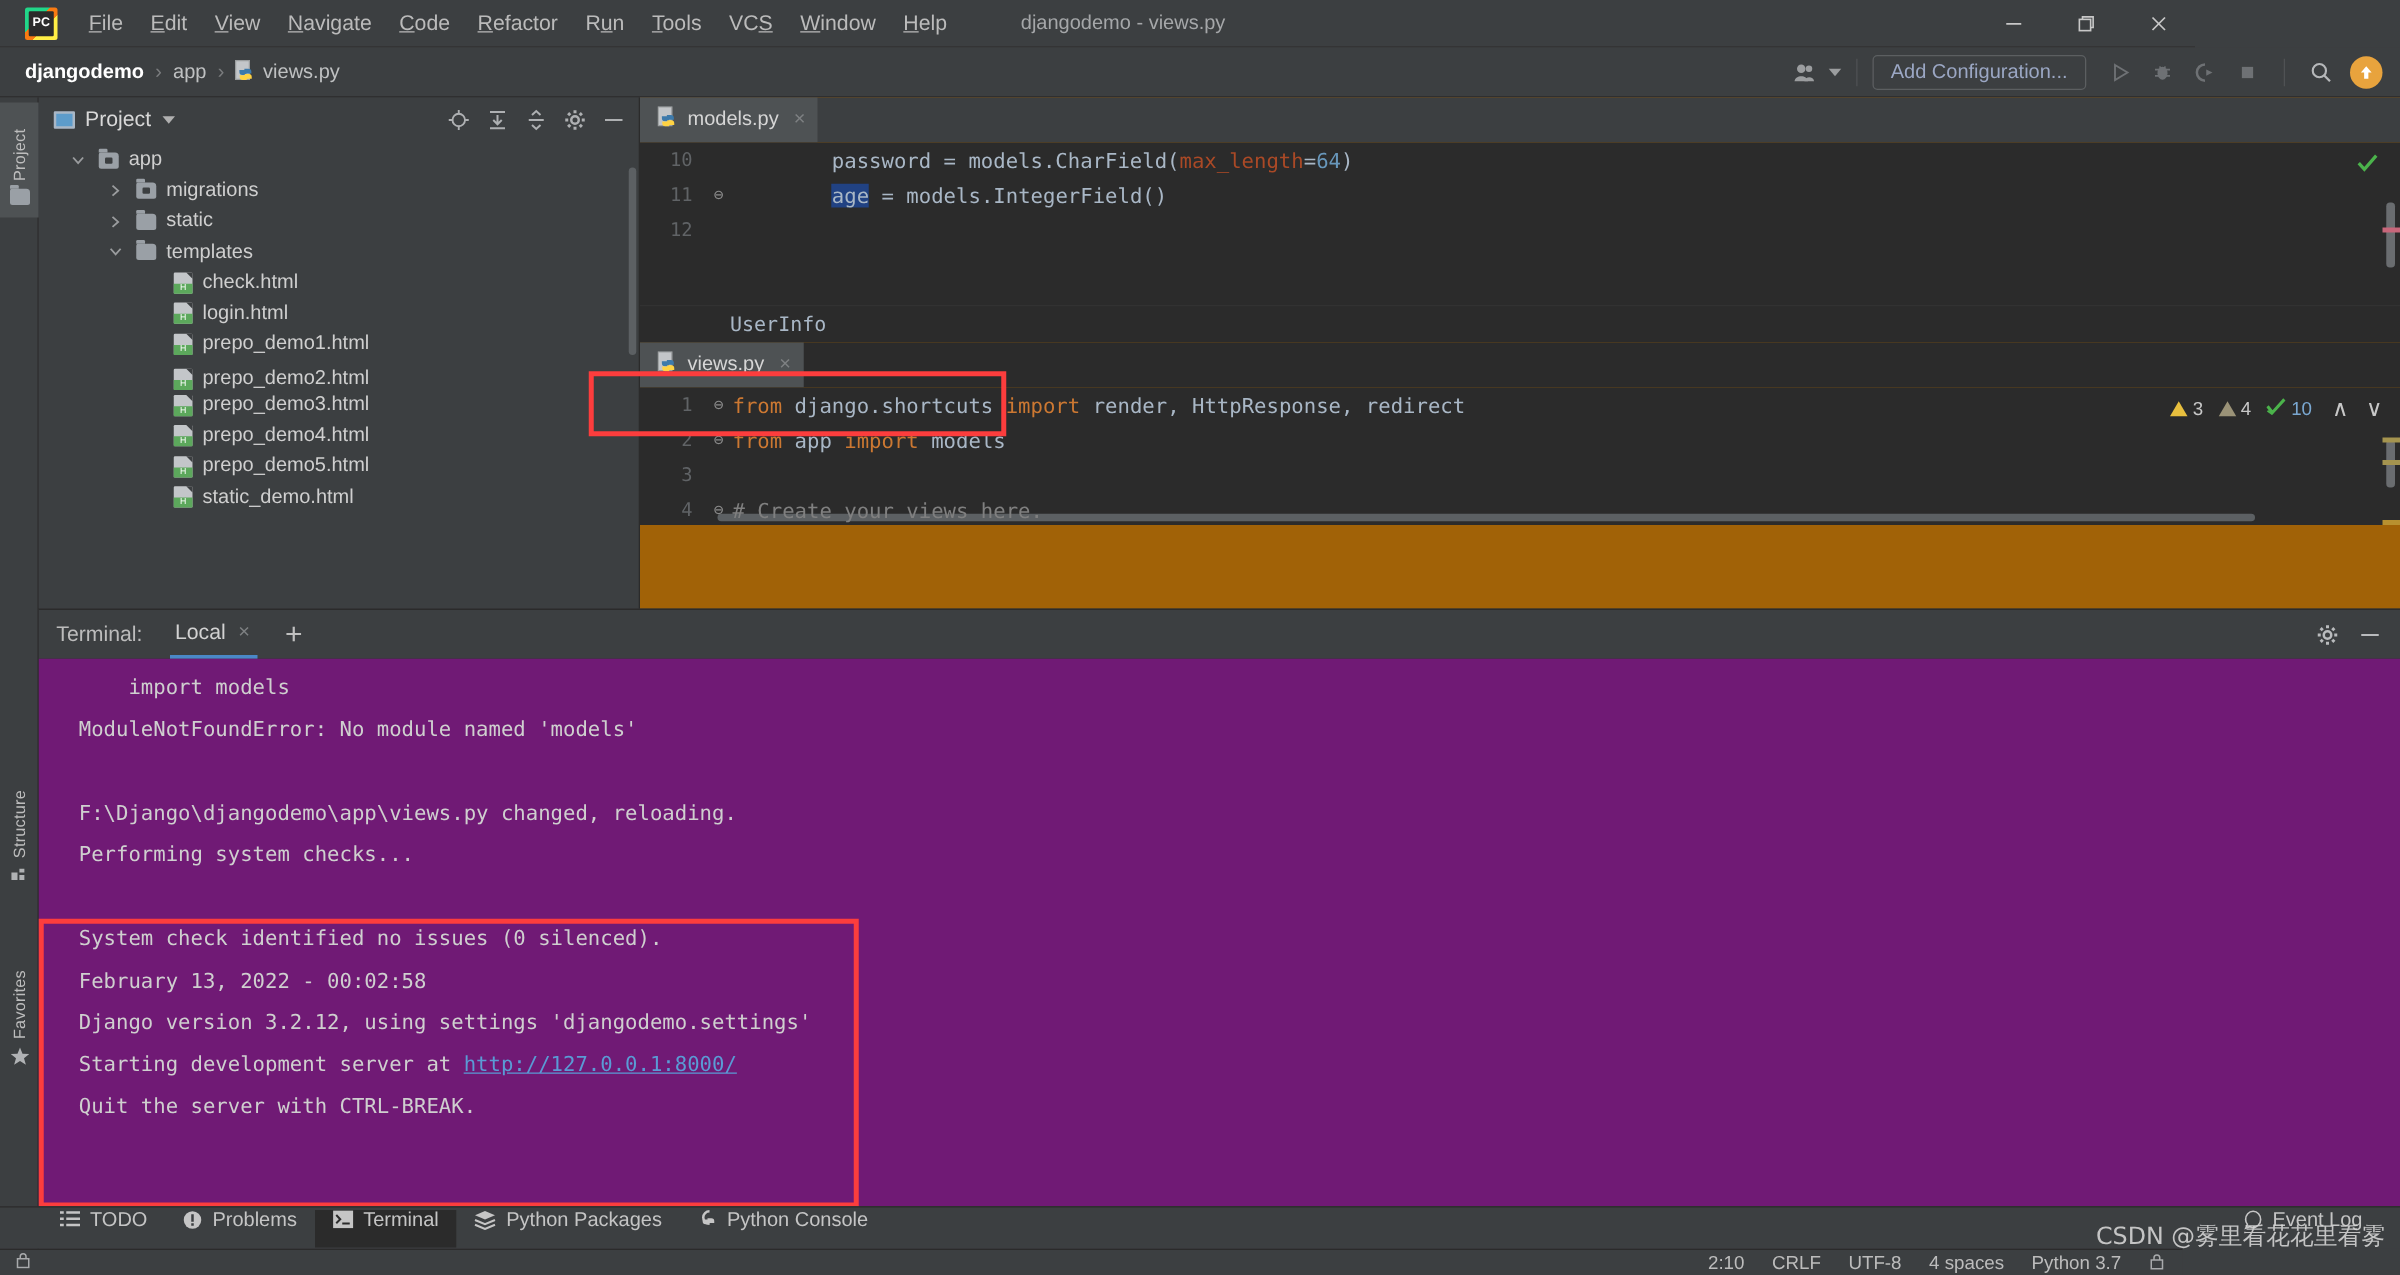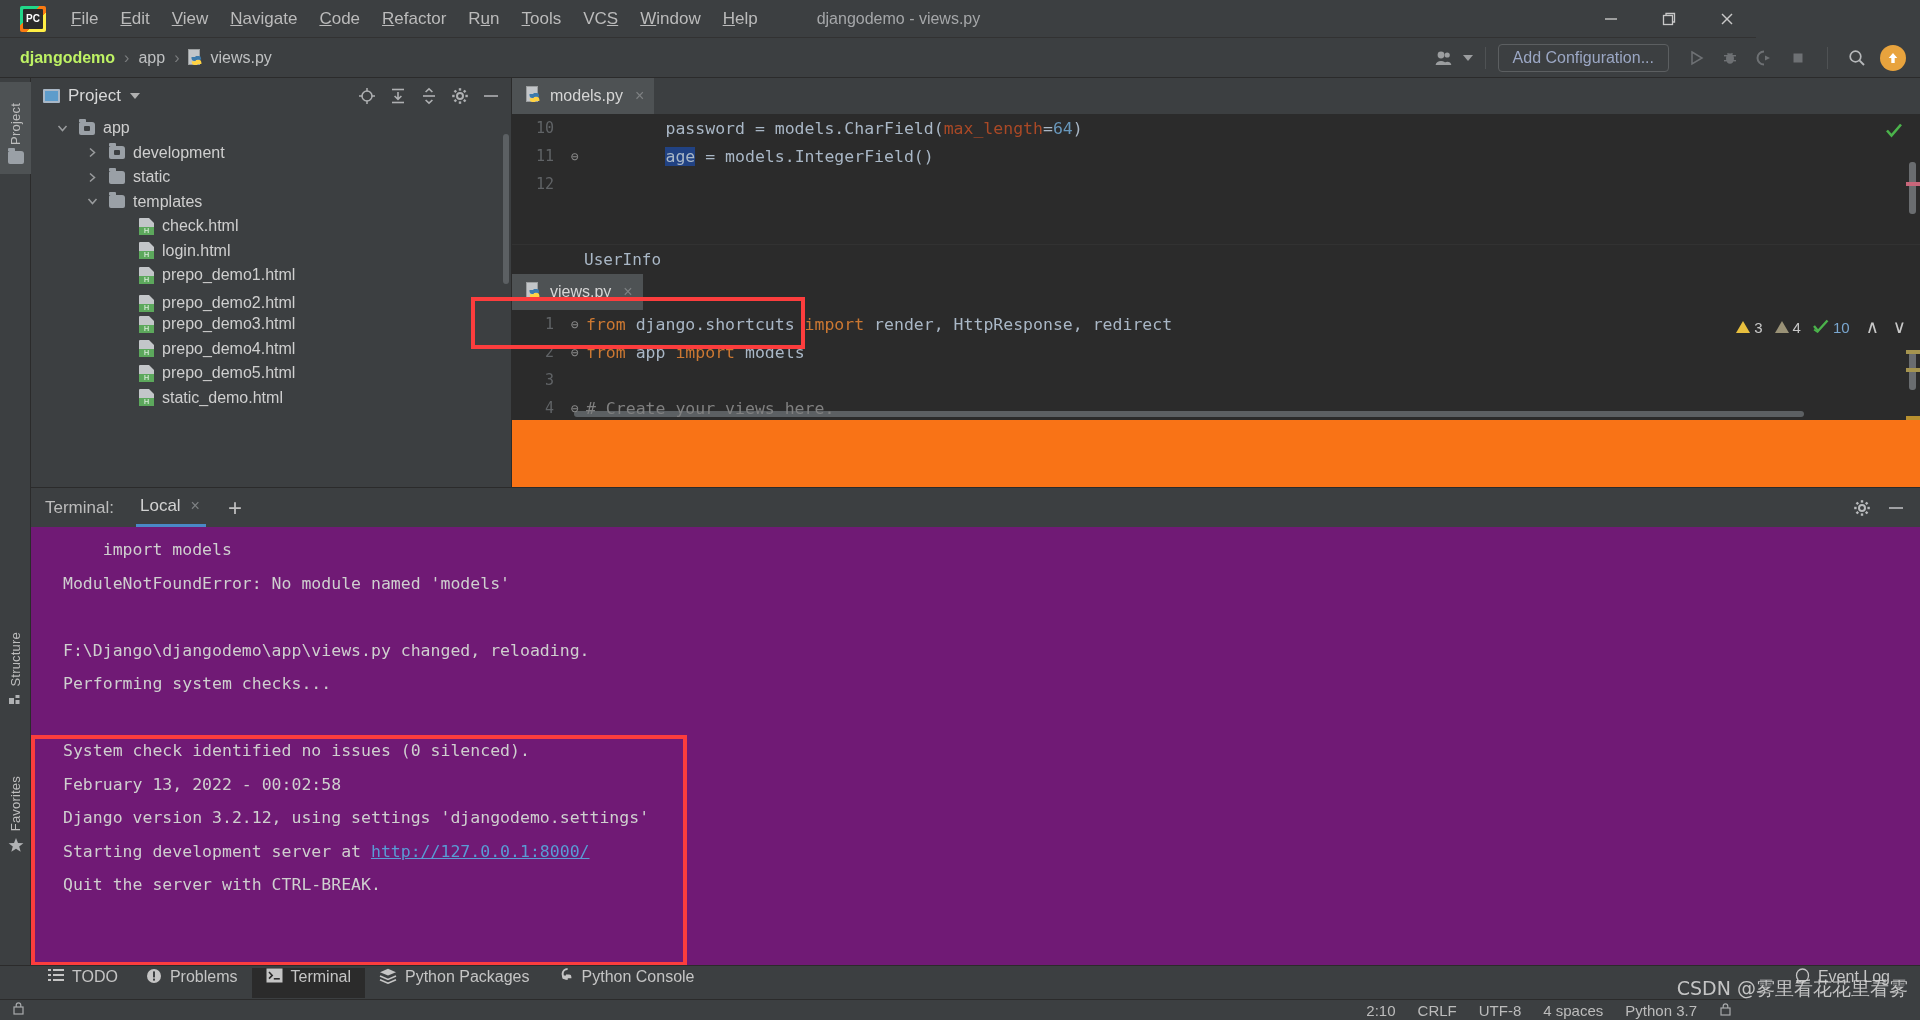--- a/index.html
+++ b/index.html
@@ -44,21 +44,21 @@
   .wc svg{ display:block; }
 
   
   .navbar{
     position:absolute; left:0; top:38px; width:1920px; height:40px;
     background:#3c3f41; display:flex; align-items:center;
     border-bottom:1px solid #2b2b2b;
   }
   .crumbs{ display:flex; align-items:center; margin-left:20px; }
   .crumb{ color:#bfc1c2; font-size:16px; white-space:nowrap; }
-  .crumb.bold{ font-weight:bold; color:#bef264; }
+  .crumb.bold{ font-weight:bold; color:#ffffff; }
   .crumb-sep{ color:#7a7c7e; font-size:16px; margin:0 9px; }
   .navbar-right{ position:absolute; right:0; top:0; height:40px; display:flex; align-items:center; }
   .user-ico{ width:26px; display:flex; align-items:center; justify-content:center; color:#9b9d9f; }
   .caret-dn{
     width:0;height:0;border-left:5px solid transparent;border-right:5px solid transparent;
     border-top:6px solid #9b9d9f; margin-left:4px;
   }
   .vdiv{ width:1px; height:22px; background:#4f5254; margin:0 12px; }
   .add-config{
     border:1px solid #5c5f61; border-radius:4px; color:#9ba7c4; font-size:16px;
@@ -126,21 +126,21 @@
   .hico::after{
     content:"H"; position:absolute; left:0; bottom:0; width:15px; height:8px; background:#5ca85c;
     color:#fff; font-size:7px; line-height:8px; text-align:center; font-family:"Liberation Sans",sans-serif;
   }
   .tlabel{ color:#cfcfcf; }
   .pp-scroll{
     position:absolute; right:2px; top:56px; width:6px; height:150px; background:#5c6063; border-radius:3px;
   }
 
   
-  .editor-zone{ position:absolute; left:512px; top:78px; width:1408px; height:409px; background:#f97316; }
+  .editor-zone{ position:absolute; left:512px; top:78px; width:1408px; height:409px; background:#a16207; }
 
   .tabstrip{ height:36px; background:#3c3f41; display:flex; align-items:flex-end; }
   .etab{
     height:36px; display:flex; align-items:center; padding:0 10px 0 14px; gap:8px;
     background:#4e5254; color:#d6d6d6; font-size:16px; white-space:nowrap;
   }
   .etab .cx{ color:#7e8183; font-size:16px; margin-left:4px; }
 
   .code{
     font-family:"DejaVu Sans Mono","Liberation Mono",monospace; font-size:16.5px;
@@ -420,21 +420,21 @@
           <span class="folder mod" style="margin-left: 8px;"></span>
           <span class="tlabel">app</span>
         </div>
         <div class="trow" style="padding-left: 52px;">
           <span class="arrow">
             <svg width="9" height="11" viewBox="0 0 9 11">
               <path d="M2 1.5 L6.5 5.5 L2 9.5" fill="none" stroke="#9a9c9e" stroke-width="1.5"></path>
             </svg>
           </span>
           <span class="folder mod" style="margin-left: 8px;"></span>
-          <span class="tlabel">development</span>
+          <span class="tlabel">migrations</span>
         </div>
         <div class="trow" style="padding-left: 52px;">
           <span class="arrow">
             <svg width="9" height="11" viewBox="0 0 9 11">
               <path d="M2 1.5 L6.5 5.5 L2 9.5" fill="none" stroke="#9a9c9e" stroke-width="1.5"></path>
             </svg>
           </span>
           <span class="folder" style="margin-left: 8px;"></span>
           <span class="tlabel">static</span>
         </div>

